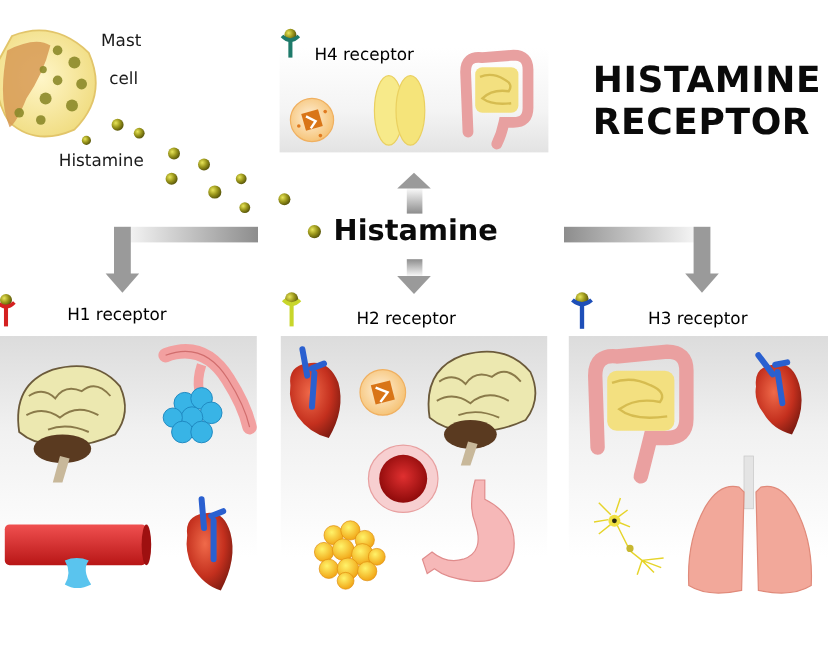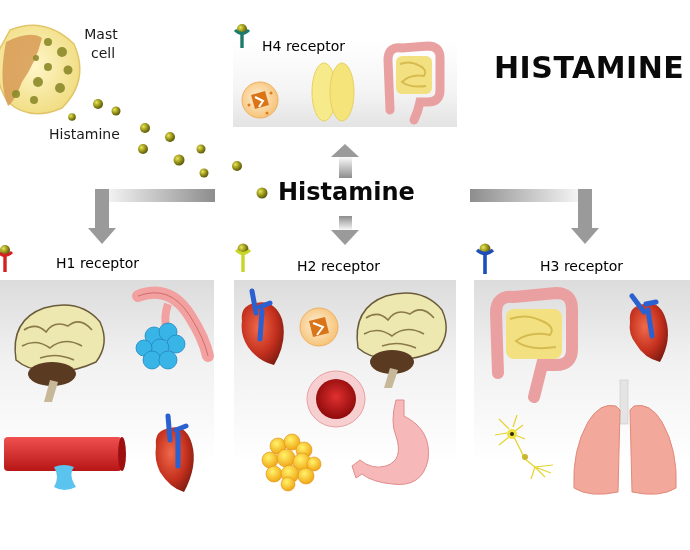--- a/index.html
+++ b/index.html
@@ -64,40 +64,41 @@
     </radialGradient>
     <radialGradient id="granuloG" cx="45%" cy="45%" r="60%">
       <stop offset="0%" stop-color="#fff0d8"></stop>
       <stop offset="100%" stop-color="#f5c070"></stop>
     </radialGradient>
   </defs>
 </svg>
 
 <div class="title">
   <div>HISTAMINE</div>
+  <div>RECEPTOR</div>
 </div>
 
 <svg style="left:0;top:22px" width="82" height="96" viewBox="0 0 82 96">
   <path d="M10 8 Q45 -6 74 22 Q90 58 62 86 Q30 100 8 80 Q-6 60 -2 30 Z" fill="url(#mastG)" stroke="#e2c56a" stroke-width="1.5"></path>
   <path d="M6 20 Q30 8 42 16 Q36 40 22 60 Q14 80 8 84 Q-2 60 6 20 Z" fill="#d79a55" opacity="0.85"></path>
   <g fill="#8c8a2a" opacity="0.9">
     <circle cx="48" cy="20" r="4"></circle>
       <circle cx="62" cy="30" r="5"></circle>
       <circle cx="48" cy="45" r="4"></circle>
     <circle cx="68" cy="48" r="4.5"></circle>
       <circle cx="38" cy="60" r="5"></circle>
       <circle cx="60" cy="66" r="5"></circle>
     <circle cx="34" cy="78" r="4"></circle>
       <circle cx="16" cy="72" r="4"></circle>
       <circle cx="36" cy="36" r="3"></circle>
   </g>
 </svg>
 <div class="small-label" style="left:82px;top:25px;text-align:center;width:38px;">
   <div>Mast</div>
-  <div style="padding-left:4px;">cell</div>
+  <div style="padding-left:4px;margin-top:13px;">cell</div>
 </div>
 <div class="small-label" style="left:49px;top:125px;">Histamine</div>
 
 <svg style="left:0;top:0" width="280" height="200" viewBox="0 0 280 200">
   <g>
     <circle cx="72" cy="117" r="3.8" fill="url(#gran)"></circle>
     <circle cx="98" cy="104" r="5" fill="url(#gran)"></circle>
     <circle cx="116" cy="111" r="4.5" fill="url(#gran)"></circle>
     <circle cx="145" cy="128" r="5" fill="url(#gran)"></circle>
     <circle cx="143" cy="149" r="5" fill="url(#gran)"></circle>

